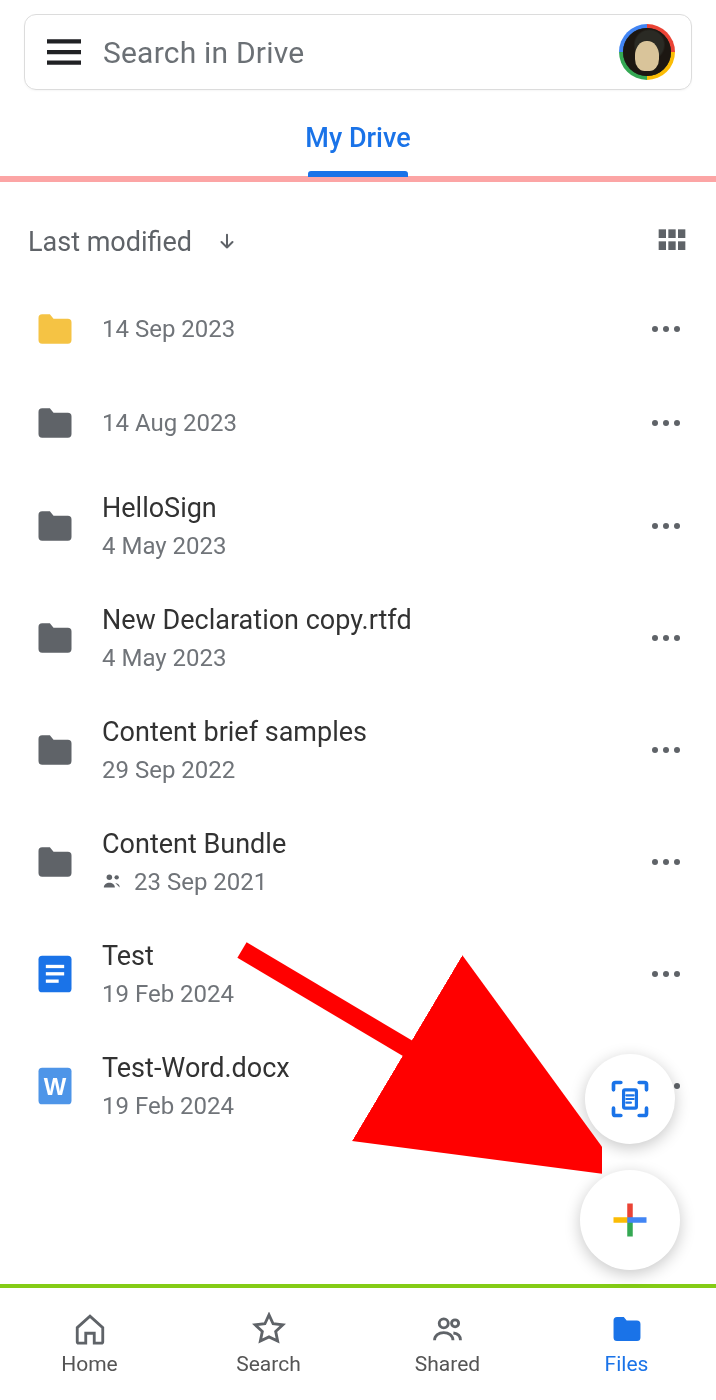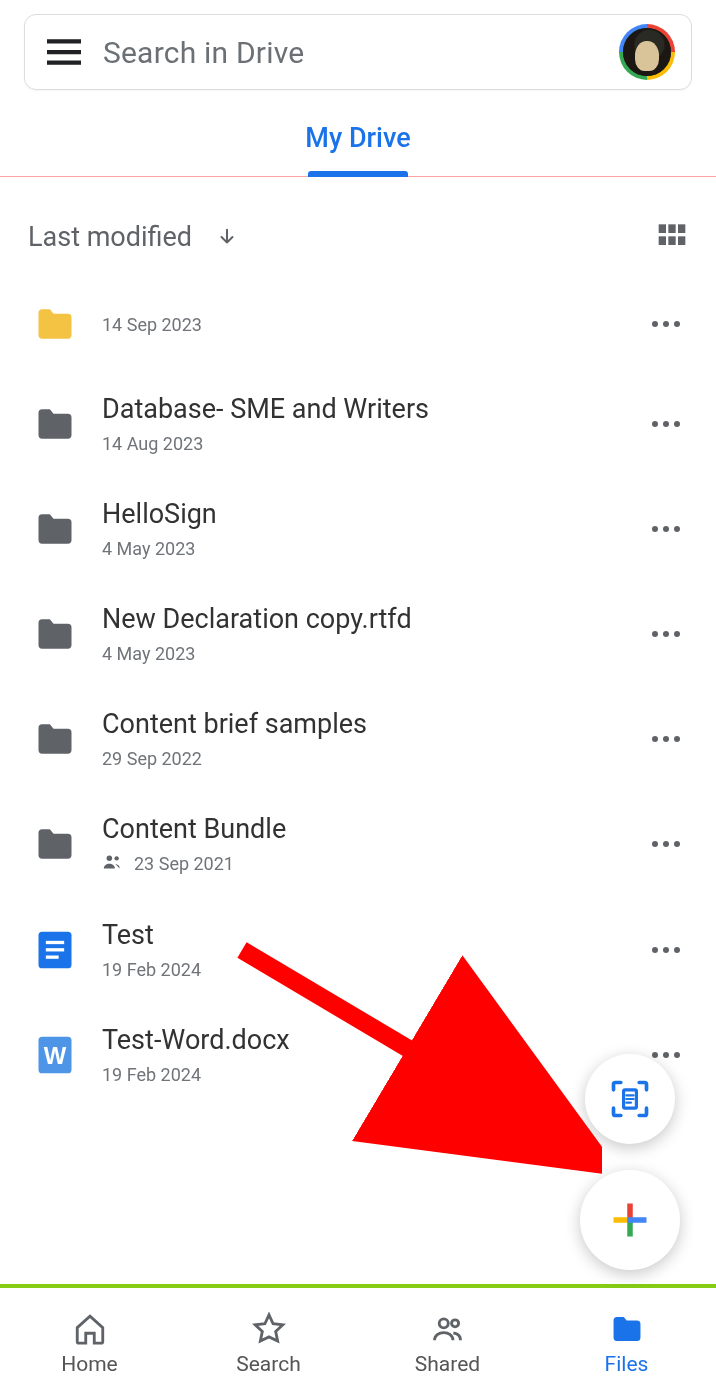--- a/index.html
+++ b/index.html
@@ -27,40 +27,40 @@
   }
   .avatar-ring .inner {
     width: 48px; height: 48px; border-radius: 50%; background: #2a2a24;
     display:flex; align-items:center; justify-content:center;
     overflow:hidden;
   }
   .avatar-ring .inner .face { width: 24px; height: 30px; background:#d9c49a; border-radius: 48% 48% 40% 40%; position:relative; top:4px; }
   .avatar-ring .inner .hair { position:absolute; width:48px; height:48px; border-radius:50%; background: radial-gradient(circle at 55% 35%, transparent 14px, #1c1712 16px); }
 
   
-  .tabs { display:flex; border-bottom: 1px solid #fca5a5; }
+  .tabs { display:flex; border-bottom: 6px solid #fca5a5; }
   .tab { flex:1; text-align:center; padding: 18px 0 22px; font-size: 27px; color:#5f6368; cursor:pointer; position:relative; }
   .tab.active { color:#1a73e8; font-weight: 500; }
   .tab.active::after { content:""; position:absolute; bottom:-1px; left:50%; transform:translateX(-50%); width:100px; height:6px; background:#1a73e8; border-radius:3px 3px 0 0; }
 
   
   .sort-row { display:flex; justify-content:space-between; align-items:center; padding: 42px 28px 22px 28px; }
   .sort-label { font-size: 27px; color:#5f6368; display:flex; align-items:center; gap:24px; cursor:pointer; }
   .sort-label svg { width:22px; height:22px; }
   .grid-btn svg { width:32px; height:32px; }
   .grid-btn { cursor:pointer; }
 
   
   .file-list { flex:1; overflow:hidden; }
   .file-row { display:flex; align-items:center; padding: 22px 28px 22px 30px; gap: 22px; }
   .file-icon { width: 50px; height: 50px; display:flex; align-items:center; justify-content:center; flex-shrink:0; }
   .file-icon svg { width:44px; height:44px; }
   .file-meta { flex:1; min-width:0; }
   .file-name { font-size: 27px; color:#323232; margin-bottom: 8px; white-space:nowrap; overflow:hidden; text-overflow:ellipsis; }
-  .file-date { font-size: 18px; color:#707479; display:flex; align-items:flex-start; gap:10px; }
+  .file-date { font-size: 24px; color:#707479; display:flex; align-items:flex-end; gap:10px; }
   .file-date .shared svg { width:22px; height:18px; }
   .more-btn { width:44px; display:flex; justify-content:center; cursor:pointer; }
   .more-btn svg { width:30px; height:8px; }
 
   
   .fab-stack { position: fixed; right: 36px; bottom: 130px; display:flex; flex-direction:column; gap: 26px; align-items:center; }
   .fab { width: 90px; height: 90px; border-radius: 50%; background:#fff; box-shadow: 0 4px 16px rgba(0,0,0,0.22); display:flex; align-items:center; justify-content:center; cursor:pointer; }
   .fab.big { width: 100px; height: 100px; }
   .fab svg { width: 44px; height: 44px; }
 
@@ -139,21 +139,20 @@
           </svg>
         </div>
       </div>
       <div class="file-row">
         <div class="file-icon">
           <svg viewBox="0 0 24 24">
             <path d="M3 6a2 2 0 012-2h4.2l2 2.4H19a2 2 0 012 2V18a2 2 0 01-2 2H5a2 2 0 01-2-2V6z" fill="#5f6368"></path>
           </svg>
         </div>
         <div class="file-meta">
-          <div class="file-name">Database- SME and Writers</div>
           <div class="file-date">
             <span>14 Aug 2023</span>
           </div>
         </div>
         <div class="more-btn">
           <svg viewBox="0 0 30 8">
             <circle cx="4" cy="4" r="3" fill="#5f6368"></circle>
             <circle cx="15" cy="4" r="3" fill="#5f6368"></circle>
             <circle cx="26" cy="4" r="3" fill="#5f6368"></circle>
           </svg>

